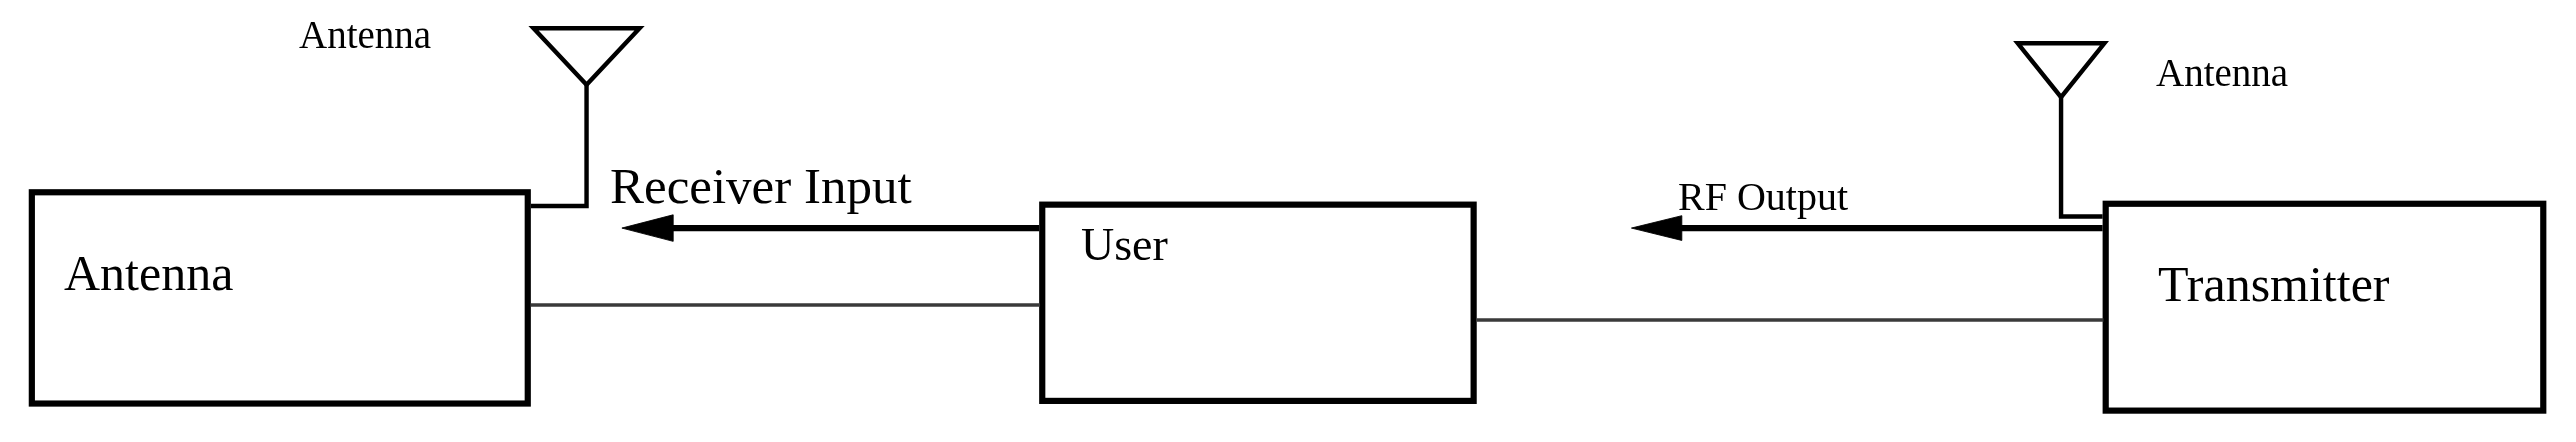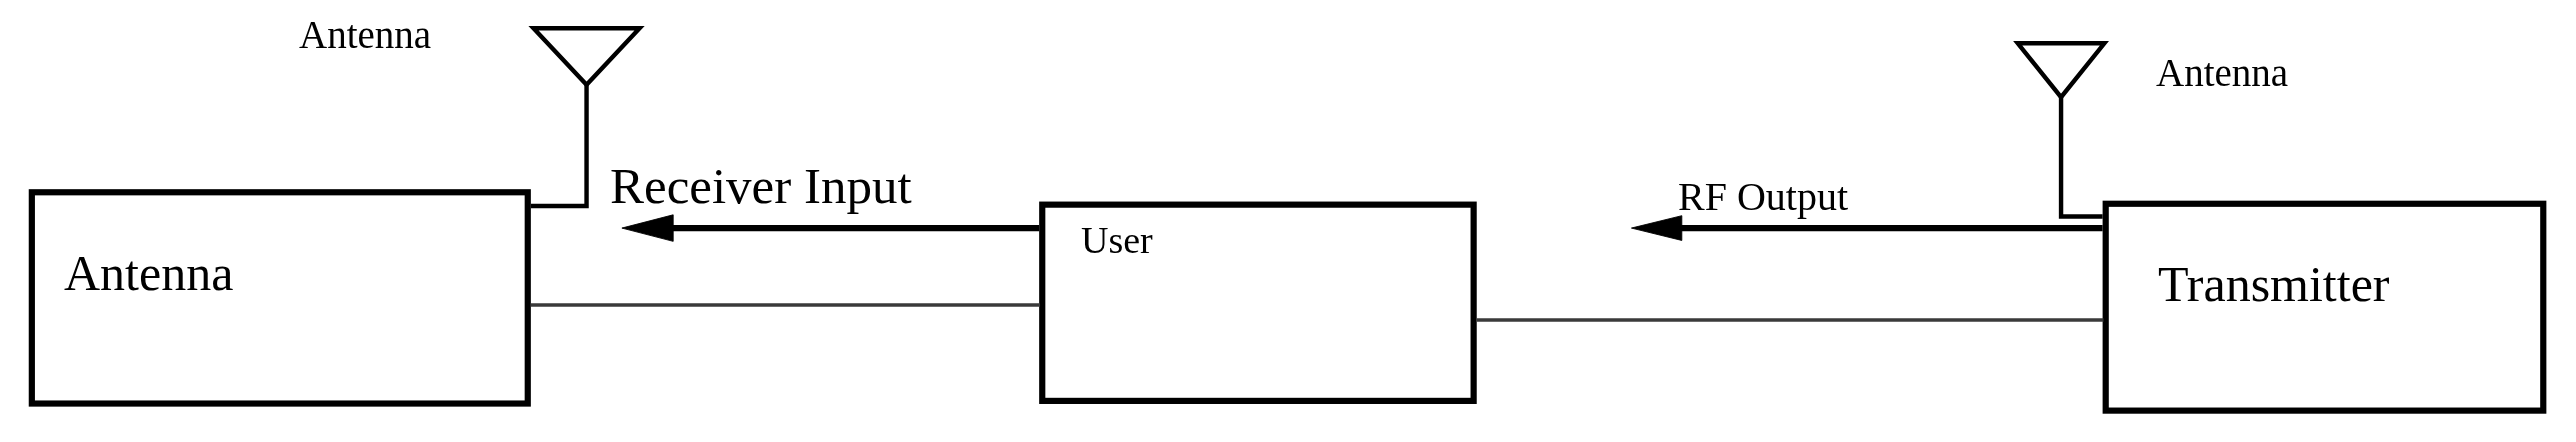--- a/index.html
+++ b/index.html
@@ -77,21 +77,21 @@
     </g>
 
     <line x1="600" y1="345" x2="1176" y2="345" stroke="#3a3a3a" stroke-width="4"></line>
 
     <line x1="1670" y1="362" x2="2379" y2="362" stroke="#3a3a3a" stroke-width="4"></line>
   </svg>
 
   <div class="blk-label" style="left:64px; top:245px; font-size:50px;">Antenna</div>
 
   <div style="position:absolute; left:1081px; top:219px;">
-    <div class="blk-label" style="position:static; font-size:38px;">User</div>
+    <div class="blk-label" style="position:static; font-size:46px;">User</div>
   </div>
 
   <div class="blk-label" style="left:2158px; top:256px; font-size:50px;">Transmitter</div>
 
   <div class="ant-label" style="left:299px; top:12.4px; font-size:39px;">Antenna</div>
 
   <div class="ant-label" style="left:2156px; top:50px; font-size:39px;">Antenna</div>
 
   <div class="edge-label" style="left:1678px; top:173px; font-size:40px;">RF Output</div>
 

